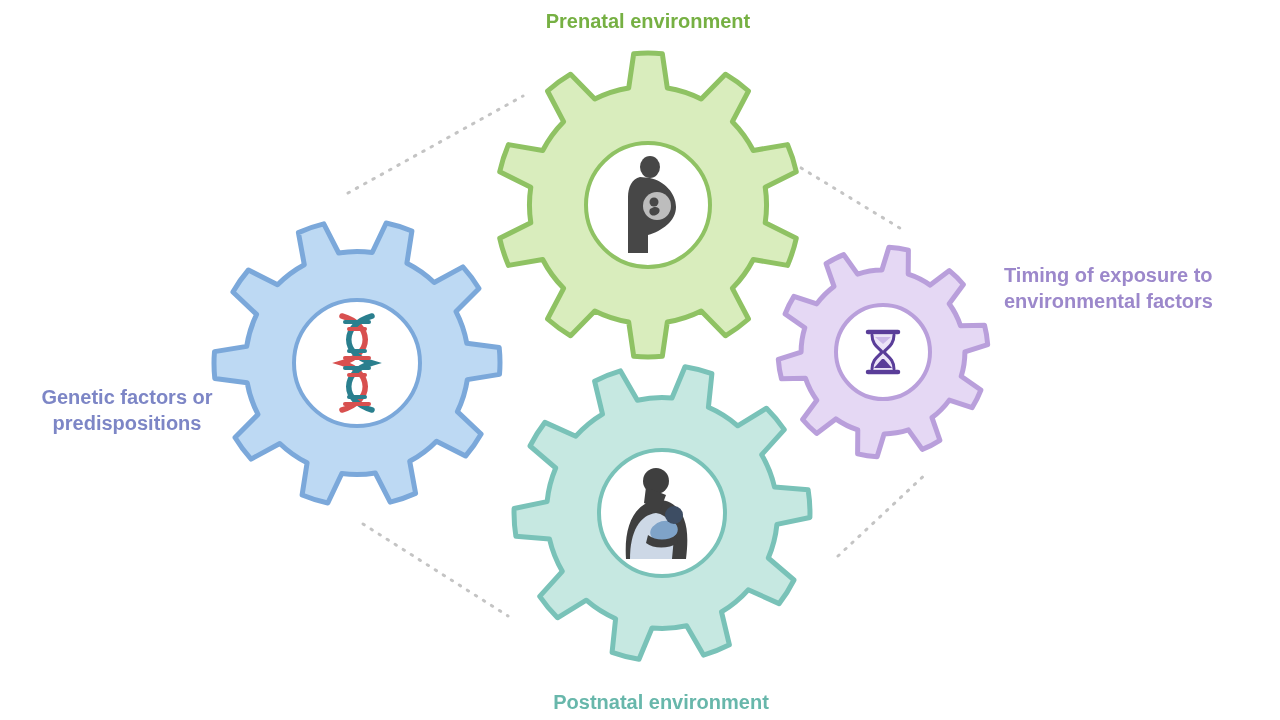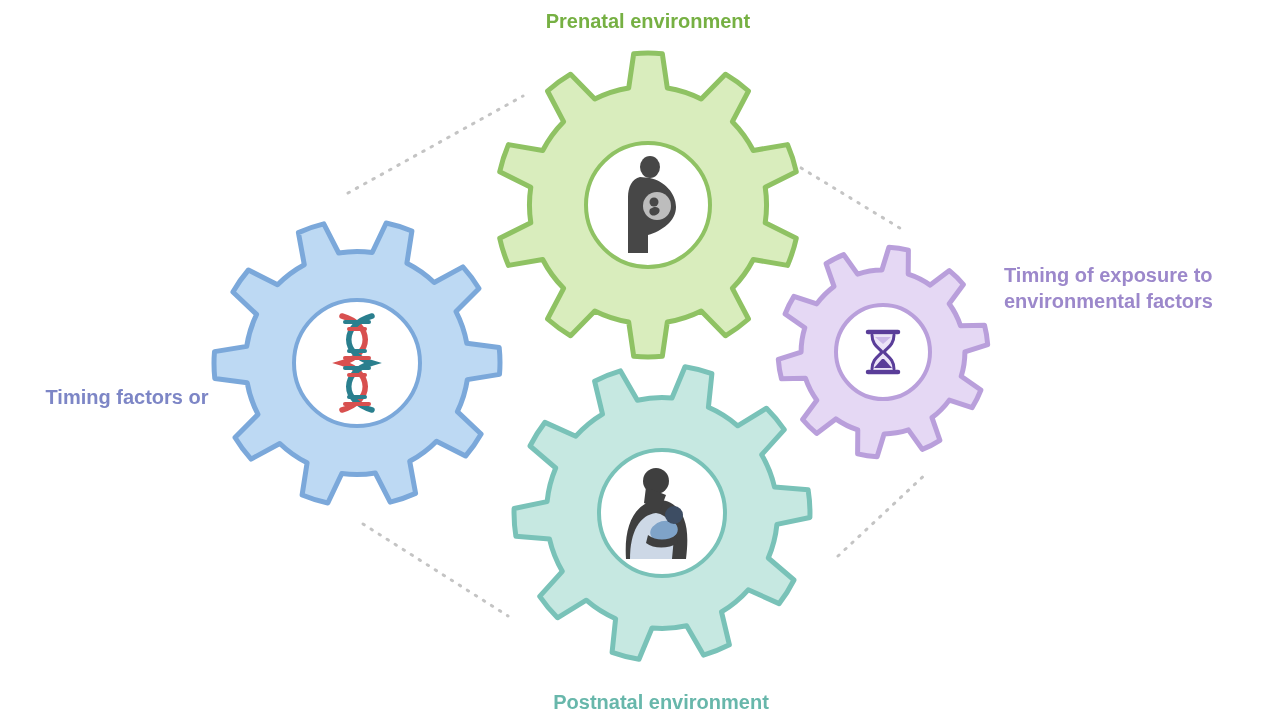--- a/index.html
+++ b/index.html
@@ -87,21 +87,22 @@
         <path fill="#3f3f3f" d="M -14,22 C -6,28 6,28 14,22 L 16,30 C 6,36 -8,36 -16,30 Z"></path>
       </g>
     </g>
   </svg>
 
   <div class="label" style="left: 648px; top: 8px; transform: translateX(-50%); color: rgb(118, 176, 67);">
     <span>Prenatal environment</span>
   </div>
 
   <div class="label" style="left: 18px; top: 384px; width: 218px; color: rgb(125, 134, 198);">
-    <span>Timing factors or</span>
+    <span>Genetic factors or</span>
+    <span>predispositions</span>
   </div>
 
   <div class="label" style="left: 661px; top: 689px; transform: translateX(-50%); color: rgb(104, 183, 171);">
     <span>Postnatal environment</span>
   </div>
 
   <div class="label" style="left: 1004px; top: 262px; text-align: left; color: rgb(156, 136, 203);">
     <span>Timing of exposure to</span>
     <span>environmental factors</span>
   </div>

